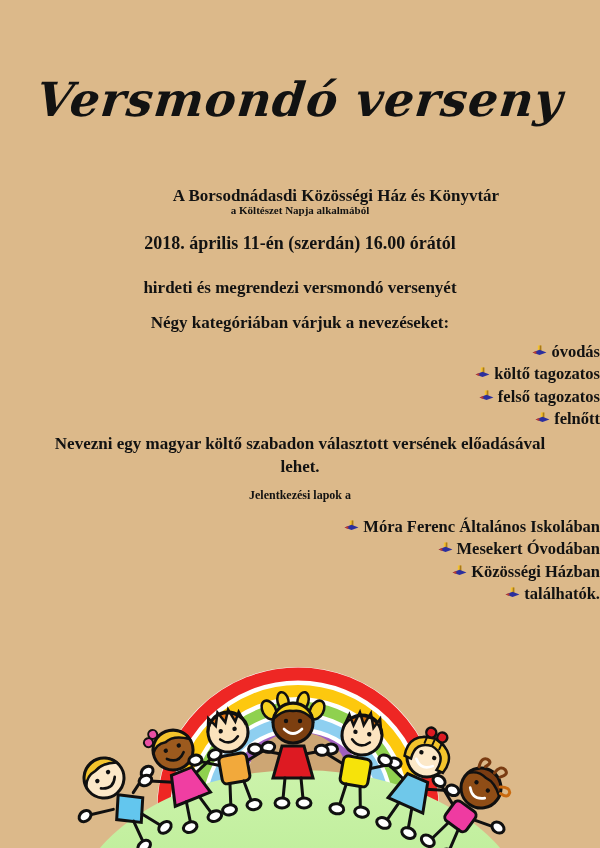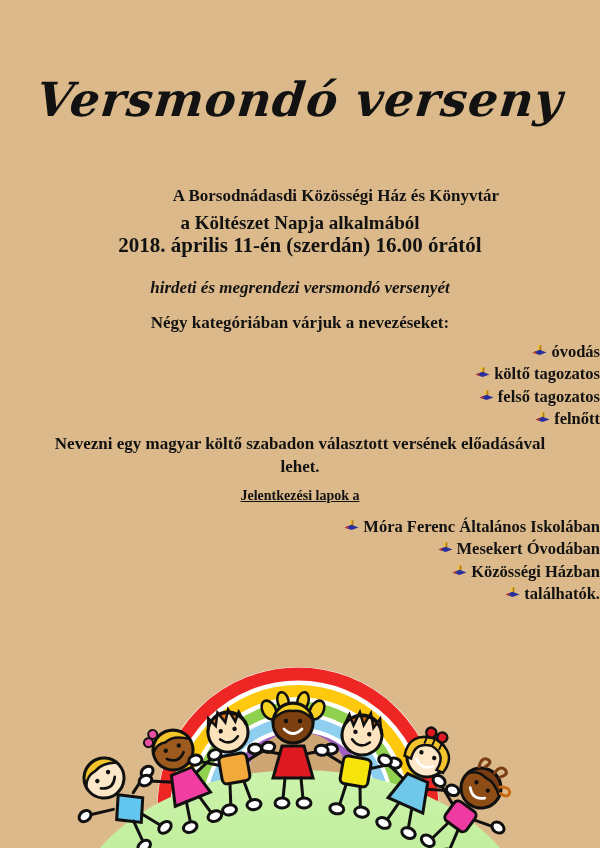--- a/index.html
+++ b/index.html
@@ -18,26 +18,26 @@
   .title{
     position:absolute;left:0;top:72px;width:100%;
     text-align:center;
     font-family:"DejaVu Serif", serif;
     font-style:italic;font-weight:bold;
     font-size:47px;letter-spacing:1px;
     transform:skewX(-6deg);
     margin:0;
   }
   .org1{top:186px;font-size:17px;padding-left:36px;}
-  .org2{top:212px;font-size:19px;}
-  .date{top:233px;font-size:21px;}
-  .announce{top:278px;font-size:17px;font-style:italic;}
+  .org2{top:204px;font-size:11px;}
+  .date{top:233px;font-size:18px;}
+  .announce{top:278px;font-size:17px;}
   .cat-head{top:313px;font-size:17px;}
   .cat-list{position:absolute;left:0;top:341px;width:100%;text-align:right;}
-  .forms-head{top:488px;font-size:14px;text-decoration:underline;}
+  .forms-head{top:488px;font-size:12px;}
   .forms-list{position:absolute;left:0;top:516px;width:100%;text-align:right;}
   .bullet-line{
     font-weight:bold;font-size:16.5px;line-height:22.3px;
     display:block;white-space:nowrap;
   }
   .bullet-icon{display:inline-block;vertical-align:-1px;margin-right:4px;}
   .entry{top:432px;font-size:17px;line-height:23px;}
   .deadline{top:607px;font-size:16.5px;line-height:23px;}
   .illustration{position:absolute;left:0;top:648px;width:600px;height:200px;}
   svg{display:block;}

